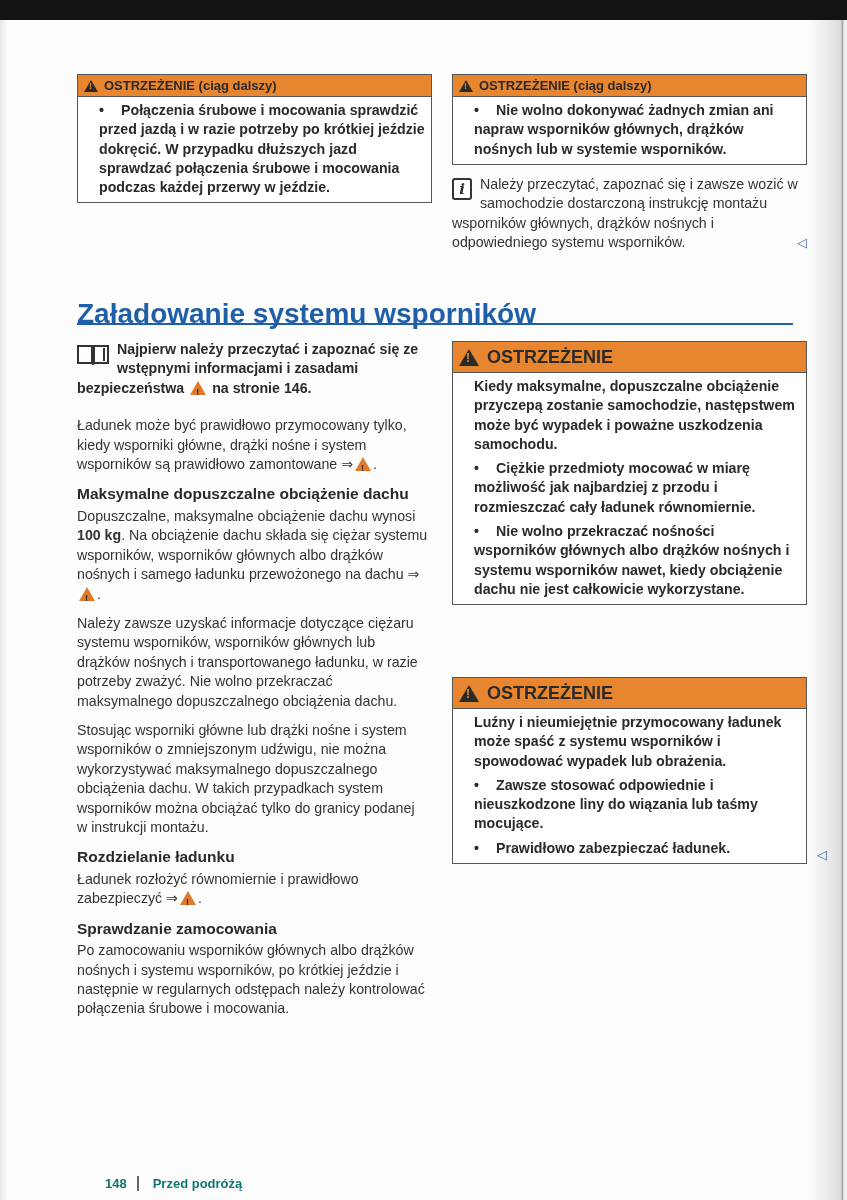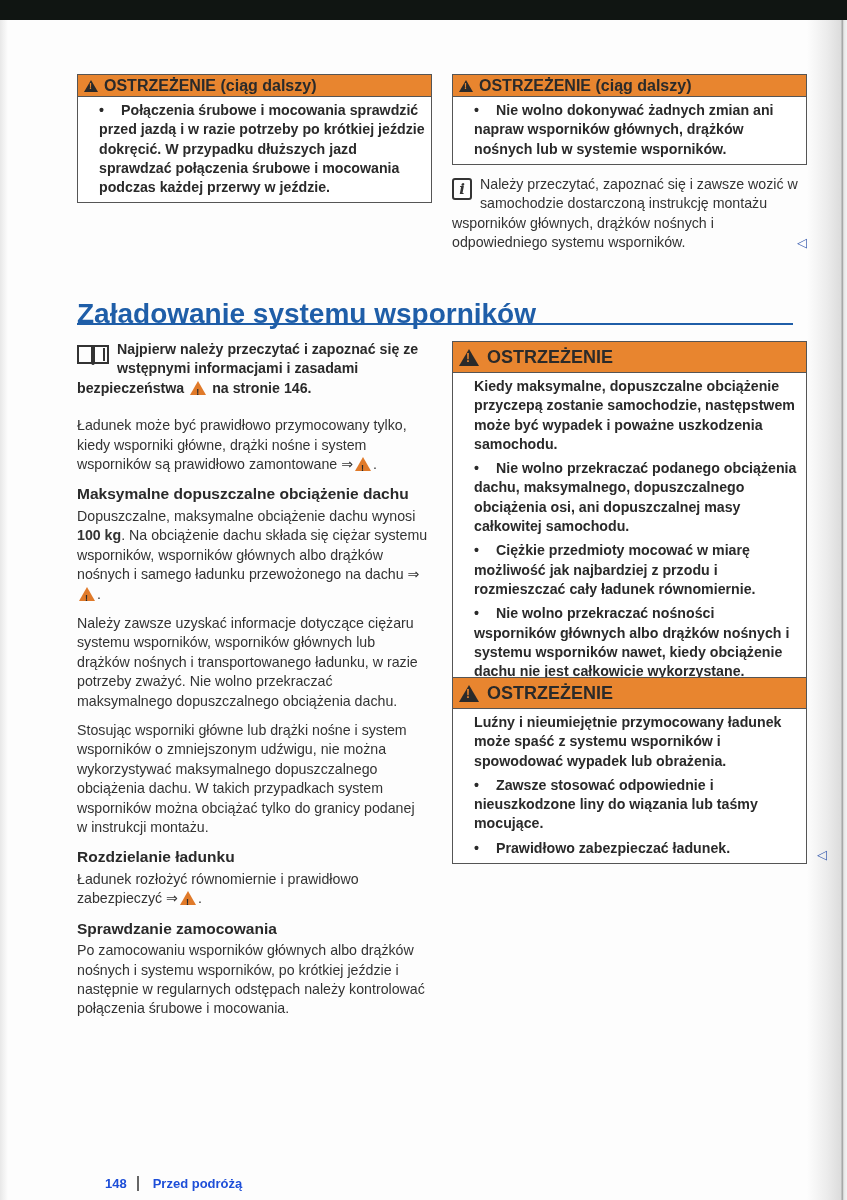--- a/index.html
+++ b/index.html
@@ -13,21 +13,21 @@
   .left-edge { position: absolute; left: 0; top: 20px; width: 8px; height: 1180px; background: linear-gradient(to right, #e8e8e8, #fdfdfd); }
   .right-shade { position: absolute; right: 0; top: 20px; width: 40px; height: 1180px;
     background: linear-gradient(to right, #fdfdfd 0%, #ececec 50%, #dcdcdc 85%, #9a9a9a 88%, #e6e6e6 92%, #f4f4f4 100%); }
 
   .col { position: absolute; width: 355px; }
   .col-left { left: 77px; }
   .col-right { left: 452px; }
 
   .warn-box { border: 1.5px solid #555; background: #fff; }
   .warn-head { background: #e8852f; color: #2a2a2a; font-weight: bold; display: flex; align-items: center; padding: 2px 6px; border-bottom: 1.5px solid #555; }
-  .warn-head.small { font-size: 16px; height: 17px; }
+  .warn-head.small { font-size: 13px; height: 17px; }
   .warn-head.large { font-size: 18px; height: 26px; }
   .tri { display: inline-block; width: 0; height: 0; border-left: 7px solid transparent; border-right: 7px solid transparent; border-bottom: 12px solid #2a2a2a; position: relative; margin-right: 6px; }
   .tri.big { border-left-width: 10px; border-right-width: 10px; border-bottom-width: 17px; margin-right: 8px; }
   .tri::after { content: "!"; position: absolute; left: -2px; top: 1px; font-size: 9px; color: #e8852f; font-weight: bold; }
   .tri.big::after { left: -3px; top: 2px; font-size: 12px; }
   .warn-body { padding: 4px 6px 5px 6px; font-size: 14.2px; font-weight: bold; line-height: 19.3px; }
   .warn-body p { margin: 0 0 5px 15px; }
   .warn-body p:last-child { margin-bottom: 0; }
   .bullet::before { content: "•"; display: inline-block; width: 22px; }
 
@@ -38,21 +38,21 @@
   .section-rule { position: absolute; left: 77px; top: 323px; width: 716px; height: 2px; background: #1f5ea8; }
 
   .body-text { font-size: 14.2px; line-height: 19.4px; color: #333; }
   .body-text p { margin: 0 4px 10px 0; }
   .subhead { font-size: 15.5px; font-weight: bold; line-height: 19.5px; margin: 0 0 3px 0; color: #2a2a2a; }
 
   .book-icon { display: inline-block; width: 32px; height: 22px; float: left; margin: 3px 8px 0 0; position: relative; }
   .info-icon { display: inline-block; width: 20px; height: 22px; float: left; margin: 3px 8px 0 0; border: 2px solid #333; border-radius: 3px; box-sizing: border-box; text-align: center; font-weight: bold; font-style: italic; font-family: "DejaVu Serif", serif; font-size: 15px; line-height: 18px; color: #333; }
 
   .end-mark { color: #3b5eb0; float: right; font-size: 13px; }
-  .footer { position: absolute; left: 105px; top: 1176px; font-size: 13px; color: #1d4ed8; font-weight: bold; }
+  .footer { position: absolute; left: 105px; top: 1176px; font-size: 13px; color: #0f766e; font-weight: bold; }
   .footer .sep { display: inline-block; width: 2px; height: 15px; background: #666; vertical-align: -3px; margin: 0 14px 0 10px; }
 </style>
 </head>
 <body>
 
 <div class="top-bar"></div>
 <div class="left-edge"></div>
 <div class="right-shade"></div>
 
 <div class="col col-left" style="top:74px;">
@@ -125,21 +125,20 @@
 </div>
 
 <div class="col col-right" style="top:341px;">
   <div class="warn-box">
     <div class="warn-head large">
       <span class="tri big"></span>
       <span>OSTRZEŻENIE</span>
     </div>
     <div class="warn-body">
       <p>Kiedy maksymalne, dopuszczalne obciążenie przyczepą zostanie samochodzie, następstwem może być wypadek i poważne uszkodzenia samochodu.</p>
-      <p class="bullet">Nie wolno przekraczać podanego obciążenia dachu, maksymalnego, dopuszczalnego obciążenia osi, ani dopuszczalnej masy całkowitej samochodu.</p>
       <p class="bullet">Ciężkie przedmioty mocować w miarę możliwość jak najbardziej z przodu i rozmieszczać cały ładunek równomiernie.</p>
       <p class="bullet">Nie wolno przekraczać nośności wsporników głównych albo drążków nośnych i systemu wsporników nawet, kiedy obciążenie dachu nie jest całkowicie wykorzystane.</p>
     </div>
   </div>
 </div>
 
 <div class="col col-right" style="top:677px;">
   <div class="warn-box">
     <div class="warn-head large">
       <span class="tri big"></span>

